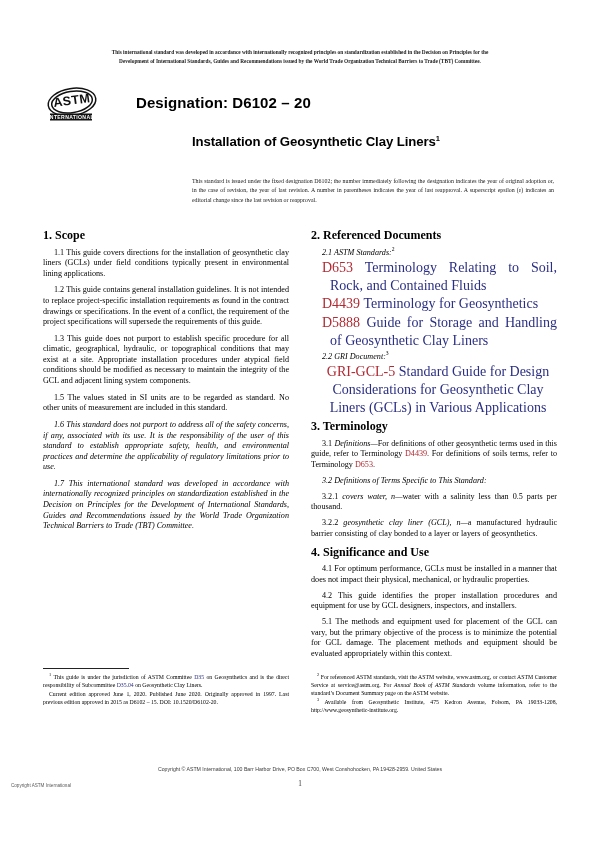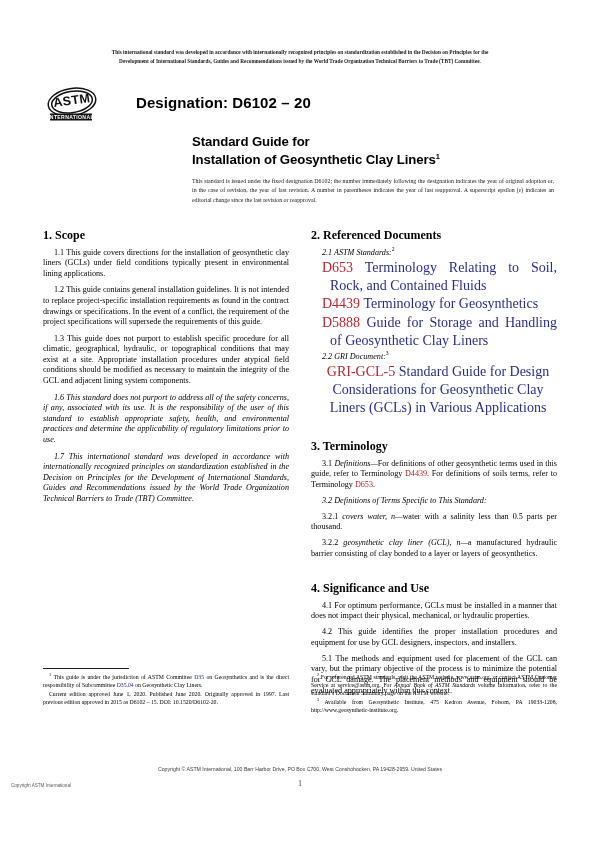--- a/index.html
+++ b/index.html
@@ -111,21 +111,21 @@
     width: 246px;
     position: relative;
   }
 
   h2.sec {
     font-size: 12px;
     font-weight: bold;
     margin: 0 0 4px 0;
     line-height: 1.3;
   }
-  h2.sec.spaced { margin-top: 22px; }
+  h2.sec.spaced { margin-top: 2px; }
 
   p.para {
     font-size: 8.15px;
     line-height: 1.295;
     margin: 0 0 6.2px 0;
     text-align: justify;
     text-indent: 11px;
     hyphens: auto;
   }
   p.para.italic { font-style: italic; }
@@ -247,35 +247,35 @@
           <text x="26" y="18.5" font-size="12.5" text-anchor="middle" transform="rotate(-8 26 16)" letter-spacing="0.4">ASTM</text>
         </g>
         <rect x="4" y="27.5" width="42" height="7" fill="#111"></rect>
         <text x="25" y="33" font-size="5.1" fill="#fff" text-anchor="middle" font-family="Liberation Sans, sans-serif" font-weight="bold" letter-spacing="0.35">INTERNATIONAL</text>
       </svg>
     </div>
     <div class="designation">Designation: D6102 – 20</div>
   </div>
 
   <div class="title-block">
-    <div class="title-line">Standard Guide for</div>
     <div class="title-line">
       <span>Installation of Geosynthetic Clay Liners</span><sup>1</sup>
     </div>
   </div>
 
   <div class="issue-note">This standard is issued under the fixed designation D6102; the number immediately following the designation indicates the year of original adoption or, in the case of revision, the year of last revision. A number in parentheses indicates the year of last reapproval. A superscript epsilon (ε) indicates an editorial change since the last revision or reapproval.</div>
 
   <div class="columns">
 
     <div class="col">
       <h2 class="sec">1. Scope</h2>
       <p class="para">1.1 This guide covers directions for the installation of geosynthetic clay liners (GCLs) under field conditions typically present in environmental lining applications.</p>
       <p class="para">1.2 This guide contains general installation guidelines. It is not intended to replace project-specific installation requirements as found in the contract drawings or specifications. In the event of a conflict, the requirement of the project specifications will supersede the requirements of this guide.</p>
       <p class="para">1.3 This guide does not purport to establish specific procedure for all climatic, geographical, hydraulic, or topographical conditions that may exist at a site. Appropriate installation procedures under atypical field conditions should be modified as necessary to maintain the integrity of the GCL and adjacent lining system components.</p>
+      <p class="para">1.5 The values stated in SI units are to be regarded as standard. No other units of measurement are included in this standard.</p>
       <p class="para italic">1.6 This standard does not purport to address all of the safety concerns, if any, associated with its use. It is the responsibility of the user of this standard to establish appropriate safety, health, and environmental practices and determine the applicability of regulatory limitations prior to use.</p>
       <p class="para italic">1.7 This international standard was developed in accordance with internationally recognized principles on standardization established in the Decision on Principles for the Development of International Standards, Guides and Recommendations issued by the World Trade Organization Technical Barriers to Trade (TBT) Committee.</p>
     </div>
 
     <div class="col">
       <h2 class="sec">2. Referenced Documents</h2>
 
       <div class="sub-head">
         <i>2.1  ASTM Standards:</i><sup>2</sup>
       </div>

